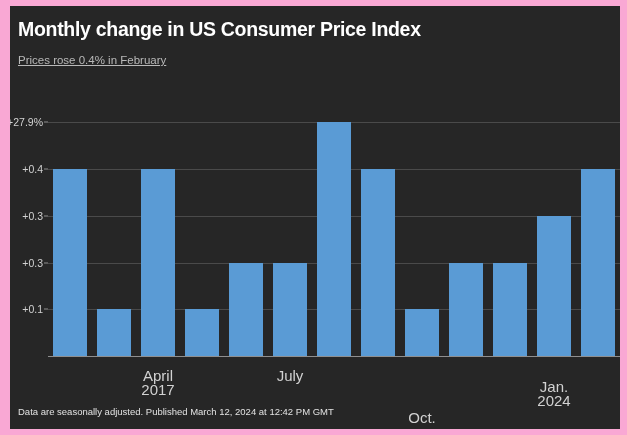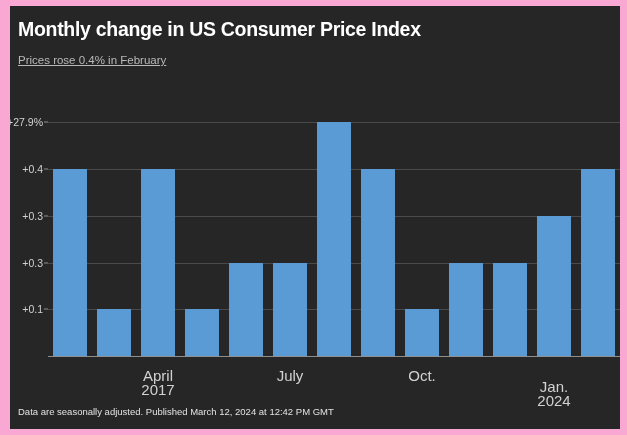--- a/index.html
+++ b/index.html
@@ -169,21 +169,21 @@
           <div class="bar" title="Dec. 2023: +0.2%" style="left: 444.84px; width: 34.32px; height: 93.4545px; background: rgb(90, 155, 213);"></div>
           <div class="bar" title="Jan. 2024: +0.3%" style="left: 488.84px; width: 34.32px; height: 140.182px; background: rgb(90, 155, 213);"></div>
           <div class="bar" title="Feb. 2024: +0.4%" style="left: 532.84px; width: 34.32px; height: 186.909px; background: rgb(90, 155, 213);"></div>
         </div>
       <div class="baseline"></div>
     </div>
 
     <div class="xaxis" id="xaxis">
         <div class="xtick" style="left: 110px;">April<span class="yr">2017</span></div>
         <div class="xtick" style="left: 242px;">July</div>
-        <div class="xtick" style="left: 374px;">Oct.</div>
+        <div class="xtick" style="left: 374px; margin-top: 42px;">Oct.</div>
         <div class="xtick" style="left: 506px; margin-top: 11px;">Jan.<span class="yr">2024</span></div>
       </div>
 
     <div class="footer">
       <div>Data are seasonally adjusted. Published March 12, 2024 at 12:42 PM GMT</div>
     </div>
 
   </div>
 </div>
 

